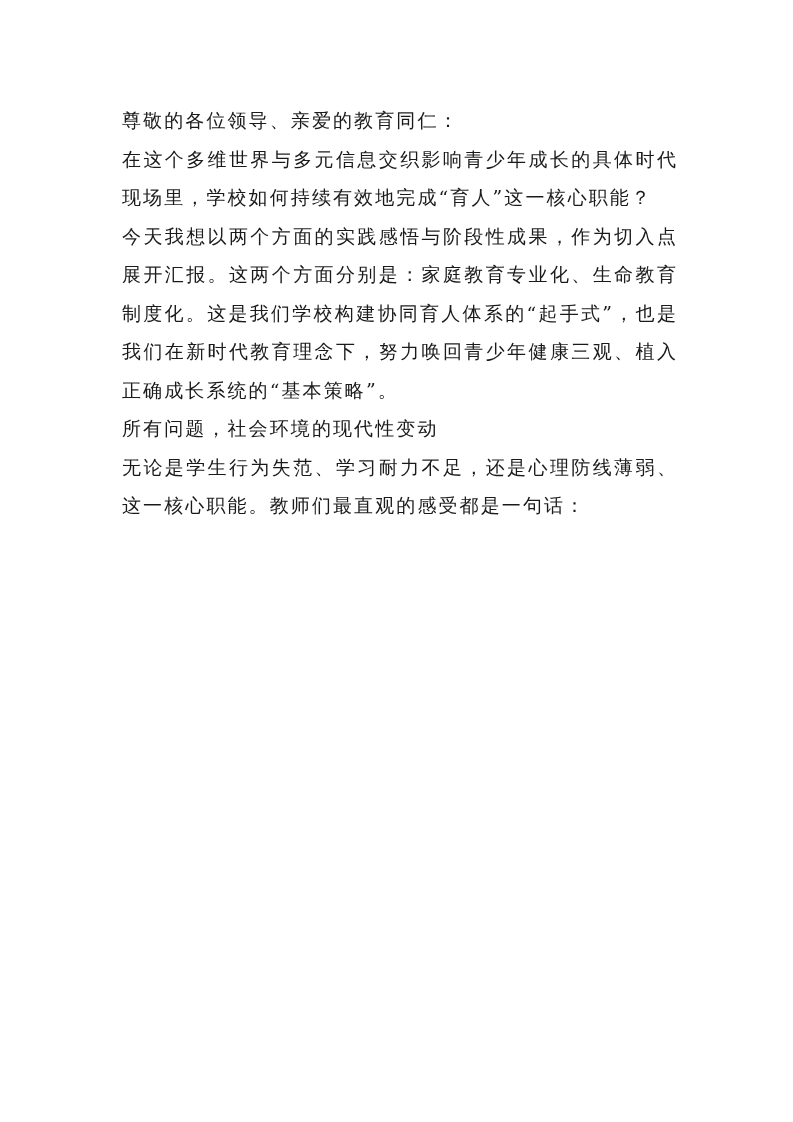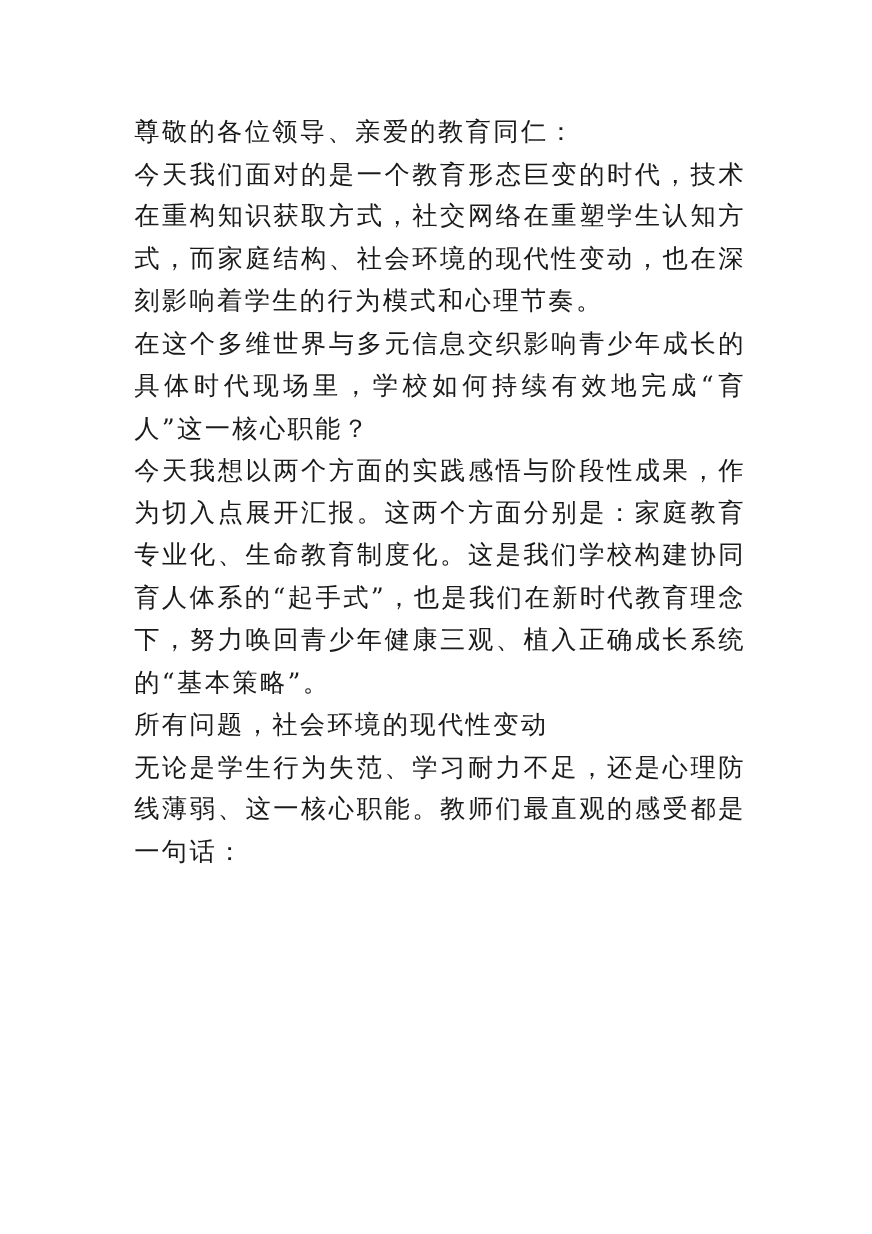--- a/index.html
+++ b/index.html
@@ -12,36 +12,35 @@
       height: 1122px;
       position: relative;
       overflow: hidden;
     }
     .page {
       position: absolute;
       left: 122px;
       top: 101px;
       width: 556px;
       font-family: "DejaVu Serif", "Liberation Serif", serif;
-      font-size: 23px;
+      font-size: 19px;
       color: #1a1a1a;
       letter-spacing: 2.1px;
       line-height: 38.5px;
     }
     .para {
       margin: 0;
       padding: 0;
       text-align: justify;
       text-align-last: left;
       word-break: break-all;
     }
   </style>
 </head>
 <body>
 
 <div class="page">
   <p class="para">尊敬的各位领导、亲爱的教育同仁：</p>
-  <p class="para">今天我们面对的是一个教育形态巨变的时代，技术在重构知识获取方式，社交网络在重塑学生认知方式，而家庭结构、社会环境的现代性变动，也在深刻影响着学生的行为模式和心理节奏。</p>
   <p class="para">在这个多维世界与多元信息交织影响青少年成长的具体时代现场里，学校如何持续有效地完成“育人”这一核心职能？</p>
   <p class="para">今天我想以两个方面的实践感悟与阶段性成果，作为切入点展开汇报。这两个方面分别是：家庭教育专业化、生命教育制度化。这是我们学校构建协同育人体系的“起手式”，也是我们在新时代教育理念下，努力唤回青少年健康三观、植入正确成长系统的“基本策略”。</p>
   <p class="para">所有问题，社会环境的现代性变动</p>
   <p class="para">无论是学生行为失范、学习耐力不足，还是心理防线薄弱、这一核心职能。教师们最直观的感受都是一句话：</p>
 </div>
 
 </body></html>

